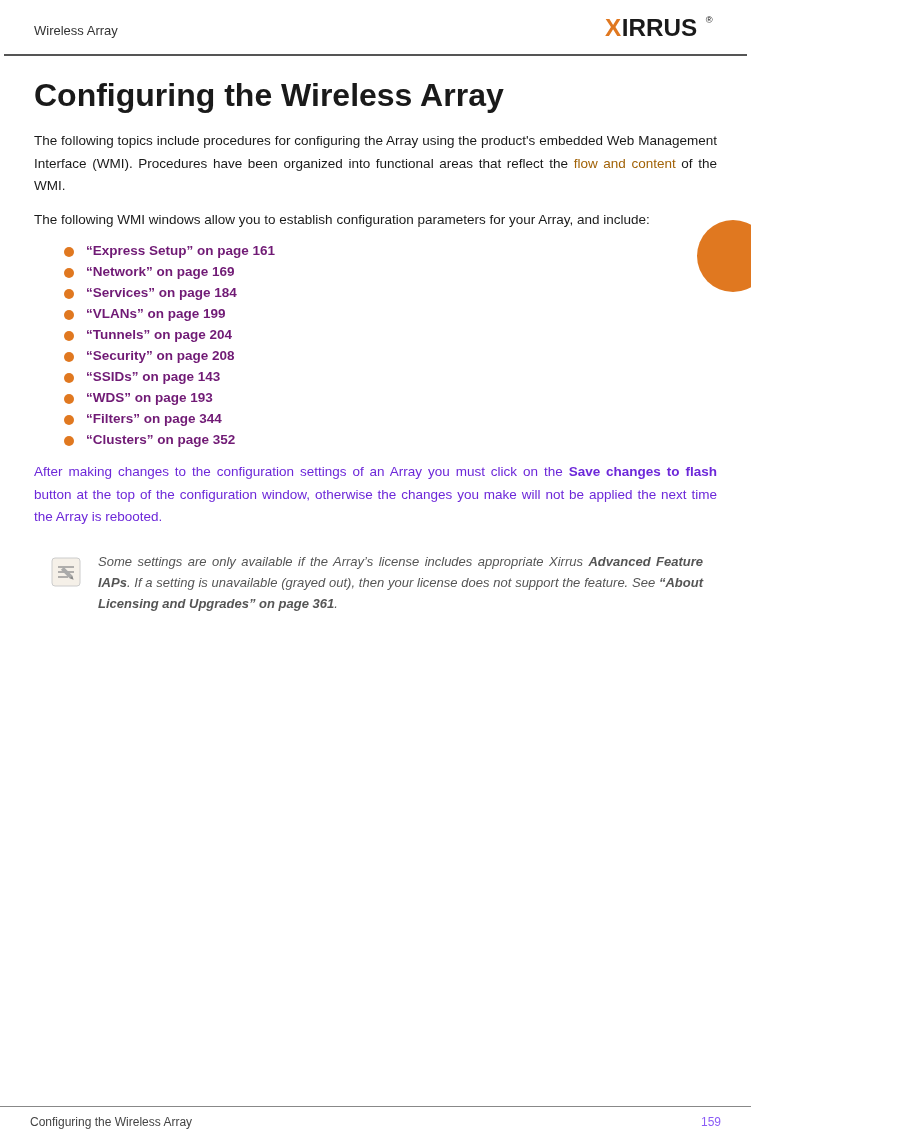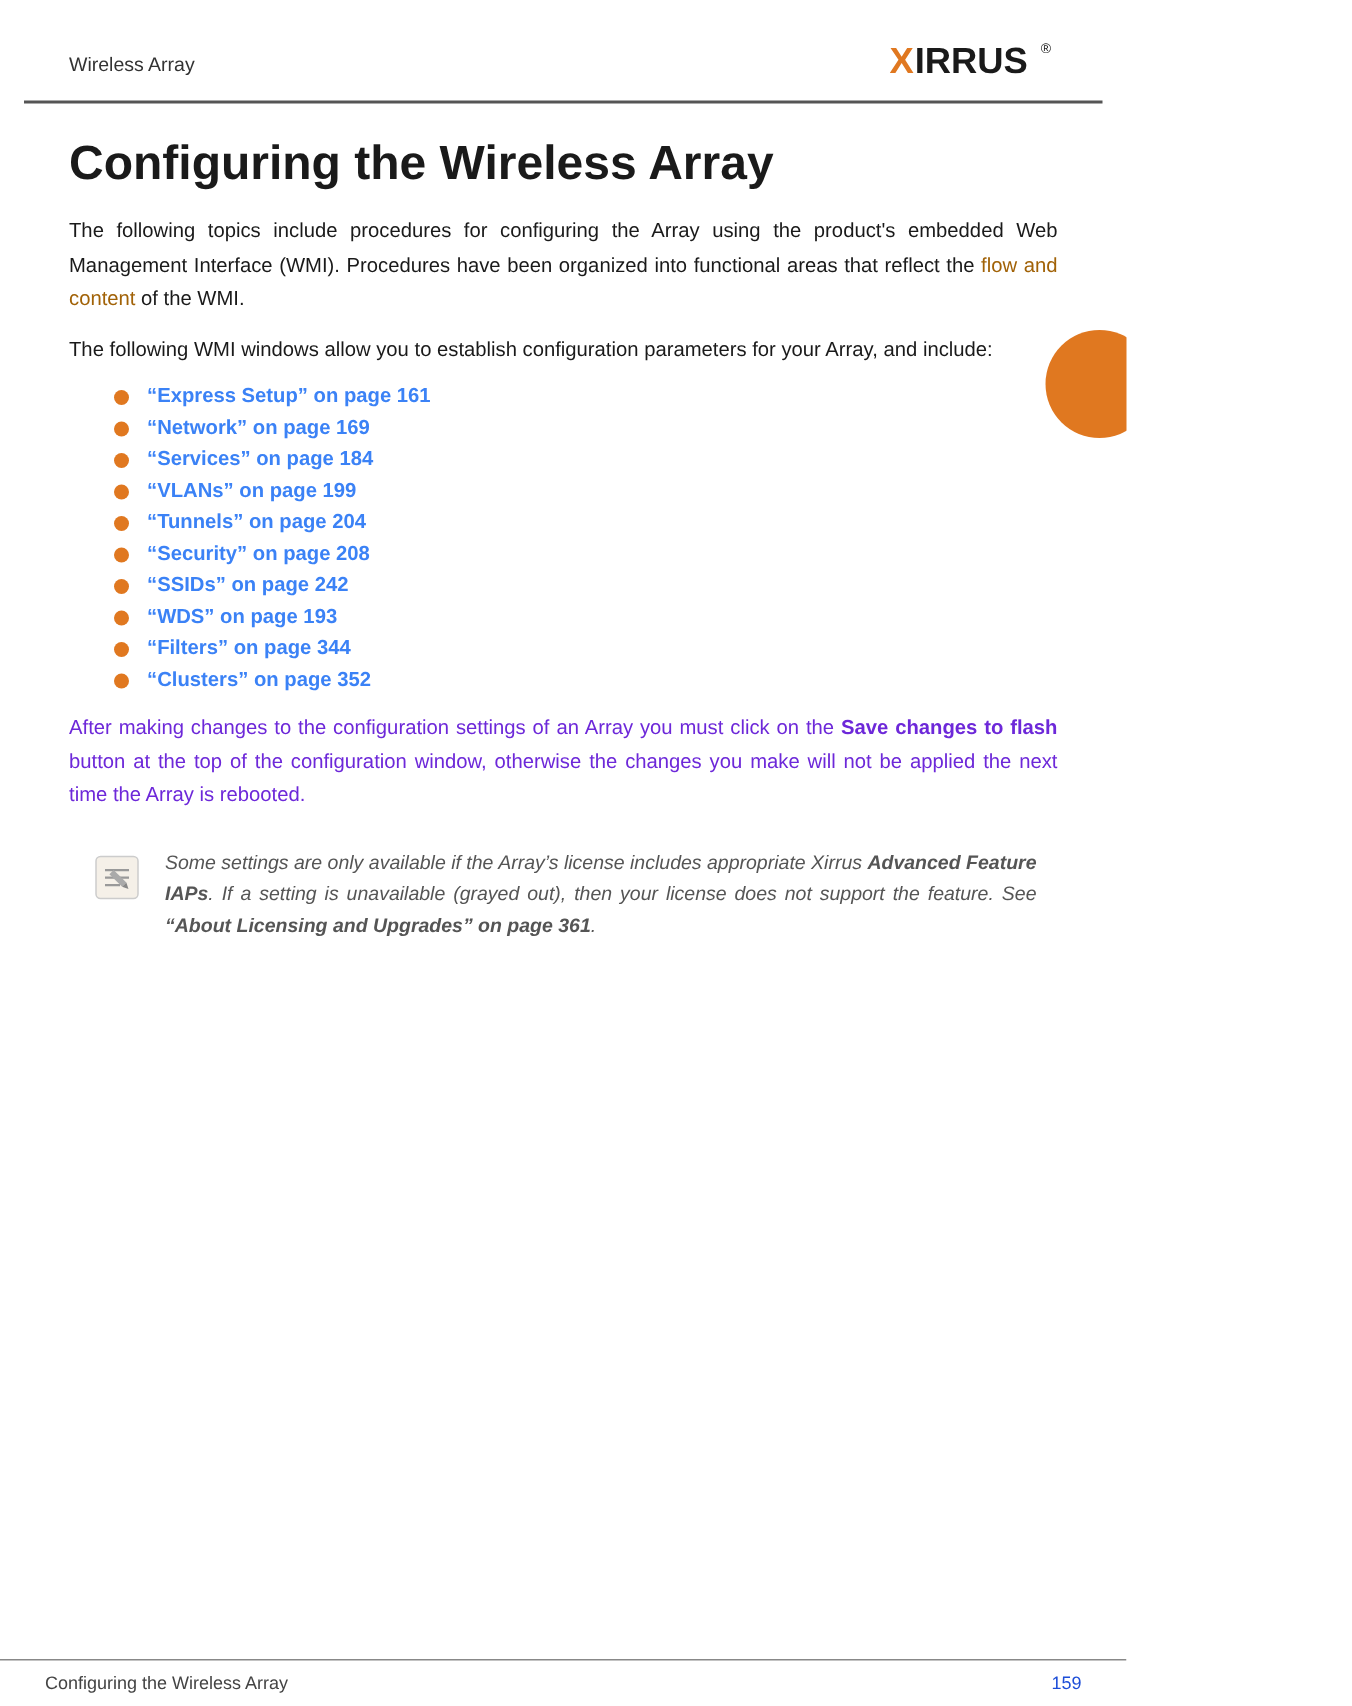--- a/index.html
+++ b/index.html
@@ -10,21 +10,21 @@
       color: #1a1a1a;
       background: #fff;
       width: 901px;
       min-height: 1137px;
       position: relative;
     }
 
     .page-wrapper {
       width: 751px;
       min-height: 1137px;
-      padding: 16px;
+      padding: 4px;
       position: relative;
       overflow: hidden;
     }
 
     
     .header {
       display: flex;
       justify-content: space-between;
       align-items: center;
       padding: 10px 30px 8px 30px;
@@ -86,21 +86,21 @@
       width: 10px;
       height: 10px;
       background: #e07820;
       border-radius: 50%;
       margin-right: 12px;
       margin-top: 4px;
       flex-shrink: 0;
     }
 
     .bullet-link {
-      color: #3b82f6;
+      color: #701a75;
       font-weight: bold;
       text-decoration: none;
     }
 
     
     .save-text {
       font-family: Arial, sans-serif;
       font-size: 13.5px;
       color: #6d28d9;
       line-height: 1.65;
@@ -158,21 +158,21 @@
 
     .footer-left {
       font-family: Arial, sans-serif;
       font-size: 12px;
       color: #444;
     }
 
     .footer-right {
       font-family: Arial, sans-serif;
       font-size: 12px;
-      color: #1d4ed8;
+      color: #8b5cf6;
     }
 
     
     .orange-circle {
       position: absolute;
       right: -18px;
       top: 220px;
       width: 72px;
       height: 72px;
       background: #e07820;
@@ -235,21 +235,21 @@
         <li>
           <span class="bullet-dot"></span>
           <a class="bullet-link" href="#">“Tunnels” on page 204</a>
         </li>
         <li>
           <span class="bullet-dot"></span>
           <a class="bullet-link" href="#">“Security” on page 208</a>
         </li>
         <li>
           <span class="bullet-dot"></span>
-          <a class="bullet-link" href="#">“SSIDs” on page 242</a>
+          <a class="bullet-link" href="#">“SSIDs” on page 143</a>
         </li>
         <li>
           <span class="bullet-dot"></span>
           <a class="bullet-link" href="#">“WDS” on page 193</a>
         </li>
         <li>
           <span class="bullet-dot"></span>
           <a class="bullet-link" href="#">“Filters” on page 344</a>
         </li>
         <li>

